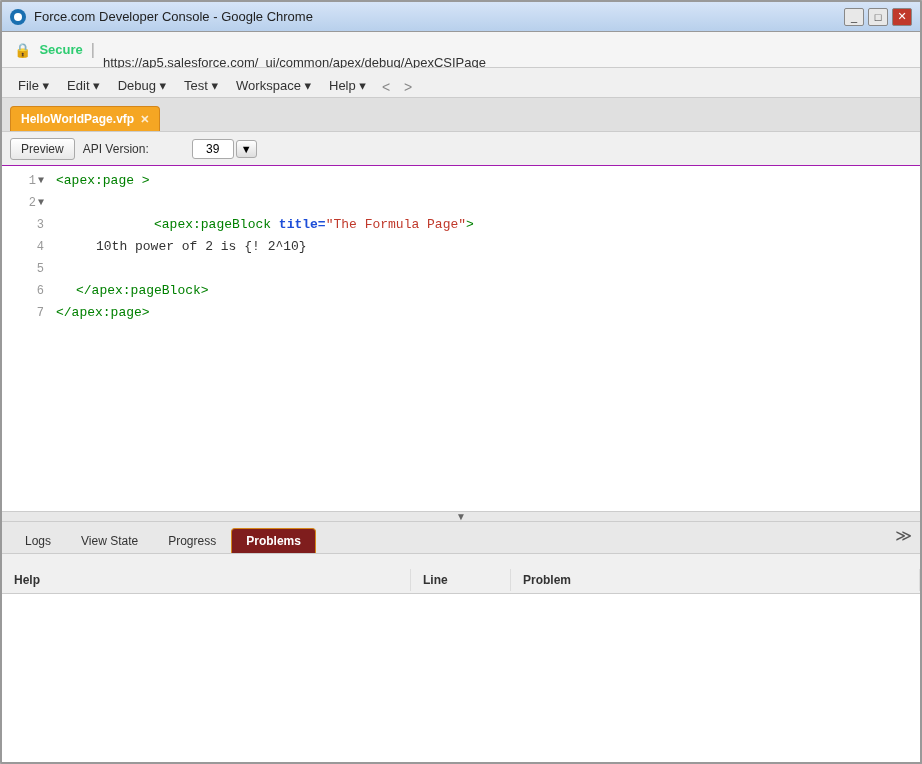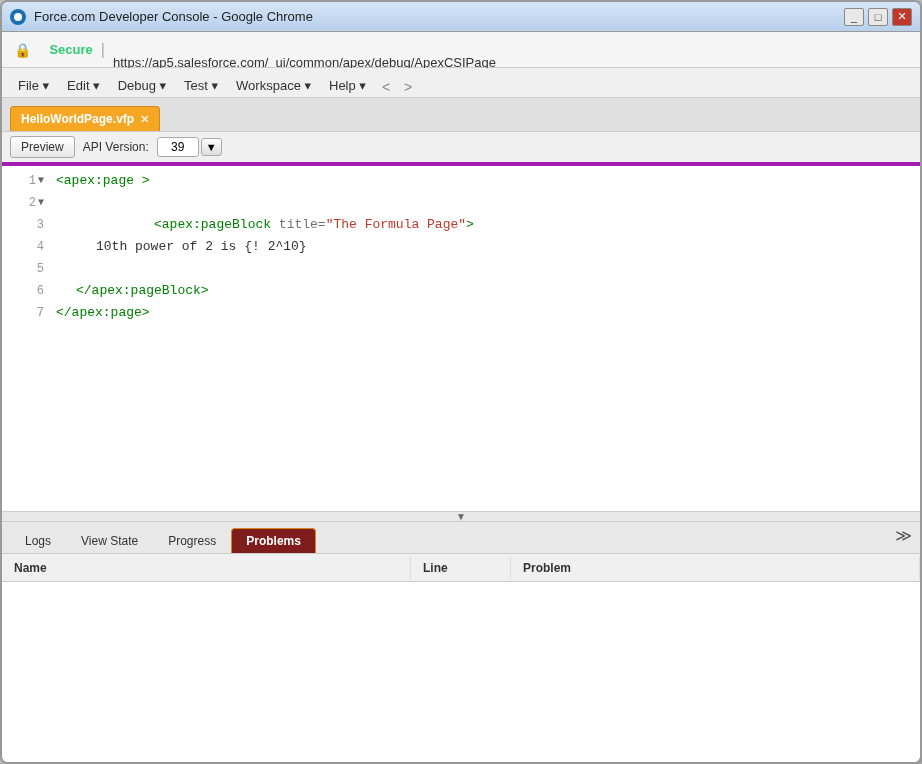--- a/index.html
+++ b/index.html
@@ -3,21 +3,21 @@
   <meta charset="utf-8">
   <style>
     * { margin: 0; padding: 0; box-sizing: border-box; }
     body { font-family: Arial, sans-serif; font-size: 13px; background: #c8c8c8; display: flex; justify-content: center; align-items: center; min-height: 100vh; }
 
     .window {
       width: 922px;
       height: 764px;
       background: #f0f0f0;
       border: 2px solid #999;
-      border-radius: 8px;
+      border-radius: 2px;
       display: flex;
       flex-direction: column;
       box-shadow: 2px 2px 8px rgba(0,0,0,0.4);
       overflow: hidden;
     }
 
     
     .title-bar {
       background: linear-gradient(to bottom, #d6e4f7, #b8d0ec);
       height: 30px;
@@ -76,21 +76,20 @@
       flex-shrink: 0;
     }
     .lock-icon {
       color: #2ecc71;
       font-size: 14px;
     }
     .secure-text {
       color: #2ecc71;
       font-weight: bold;
       font-size: 13px;
-      margin-left: 10px;
     }
     .separator {
       color: #aaa;
       font-size: 16px;
     }
     .url-text {
       color: #333;
       font-size: 13px;
       margin-top: 26px;
     }
@@ -152,21 +151,21 @@
       opacity: 0.8;
     }
 
     
     .editor-toolbar {
       background: #f0f0f0;
       height: 34px;
       display: flex;
       align-items: center;
       padding: 0 8px;
-      border-bottom: 4px solid #a21caf;
+      border-bottom: 1px solid #a21caf;
       gap: 8px;
       flex-shrink: 0;
     }
     .toolbar-btn {
       background: linear-gradient(to bottom, #fff, #e8e8e8);
       border: 1px solid #aaa;
       border-radius: 3px;
       padding: 3px 10px;
       font-size: 12px;
       cursor: pointer;
@@ -182,20 +181,21 @@
       gap: 2px;
     }
     .api-value {
       background: #fff;
       border: 1px solid #aaa;
       border-radius: 3px;
       padding: 2px 6px;
       font-size: 12px;
       width: 42px;
       text-align: center;
+      margin-left: 35px;
     }
     .api-dropdown {
       background: linear-gradient(to bottom, #fff, #ddd);
       border: 1px solid #aaa;
       border-radius: 3px;
       padding: 2px 4px;
       font-size: 11px;
       cursor: pointer;
     }
 
@@ -237,21 +237,21 @@
     .collapse-arrow {
       font-size: 10px;
       color: #666;
     }
     .code-content {
       padding-left: 4px;
       white-space: pre;
       color: #333;
     }
     .tag-color { color: #008000; }
-    .attr-name { color: #737373; }
+    .attr-name { color: #1d4ed8; font-weight: bold; }
     .attr-value { color: #c0392b; }
     .text-color { color: #333; }
 
     
     .scroll-area {
       height: 10px;
       background: #e8e8e8;
       display: flex;
       align-items: center;
       justify-content: center;
@@ -259,20 +259,21 @@
       flex-shrink: 0;
     }
     .scroll-arrow { color: #666; font-size: 10px; }
 
     
     .bottom-panel {
       height: 240px;
       display: flex;
       flex-direction: column;
       flex-shrink: 0;
+      gap: 12px;
     }
     .bottom-tabs {
       background: #e8e8e8;
       height: 32px;
       display: flex;
       align-items: flex-end;
       padding: 0 8px;
       border-bottom: 1px solid #ccc;
       flex-shrink: 0;
       position: relative;
@@ -441,21 +442,21 @@
   <div class="bottom-panel">
     <div class="bottom-tabs">
       <div class="bottom-tab">Logs</div>
       <div class="bottom-tab">View State</div>
       <div class="bottom-tab">Progress</div>
       <div class="bottom-tab active">Problems</div>
       <div class="bottom-tab-expand">≫</div>
     </div>
     <div class="bottom-content">
       <div class="problems-header">
-        <div class="problems-header-cell">Name</div>
+        <div class="problems-header-cell">Help</div>
         <div class="problems-header-cell">Line</div>
         <div class="problems-header-cell">Problem</div>
       </div>
       <div class="problems-body"></div>
     </div>
   </div>
 
 </div>
 
 </body></html>

